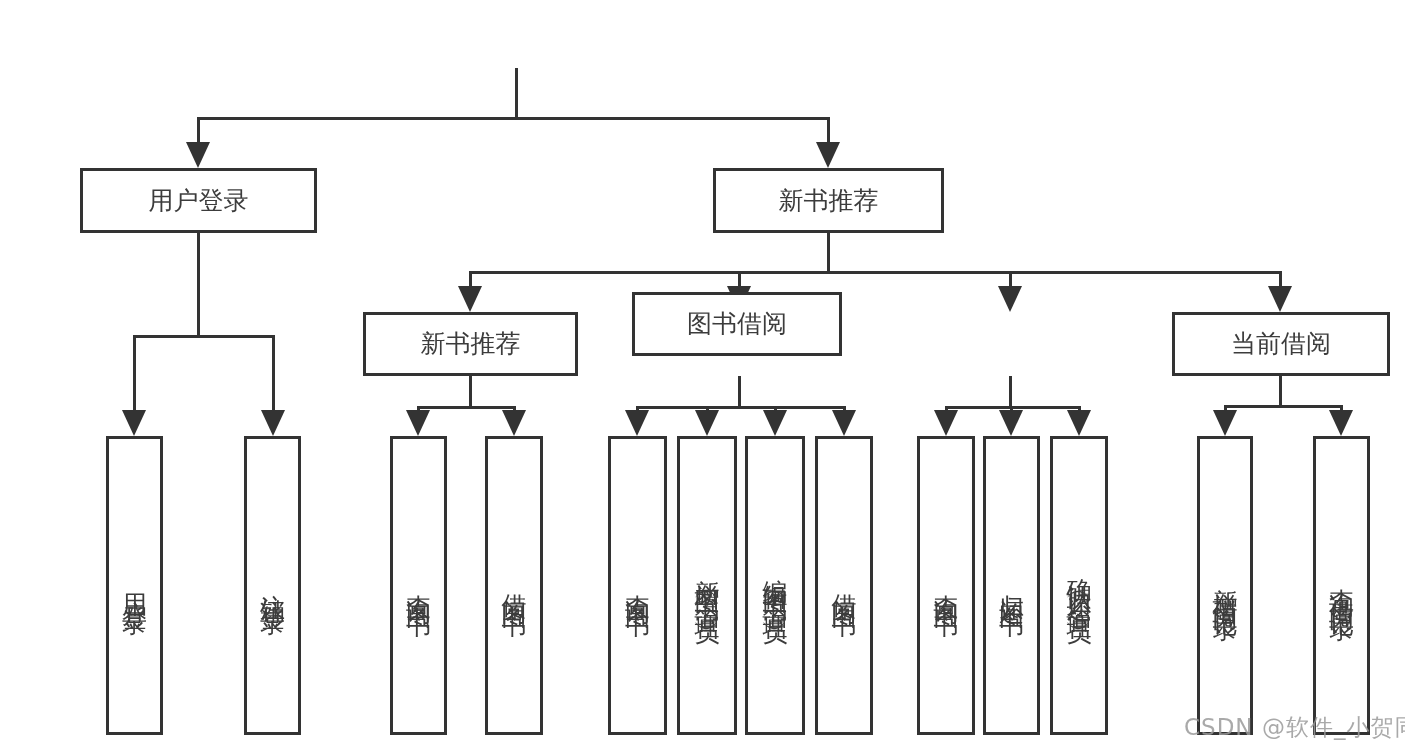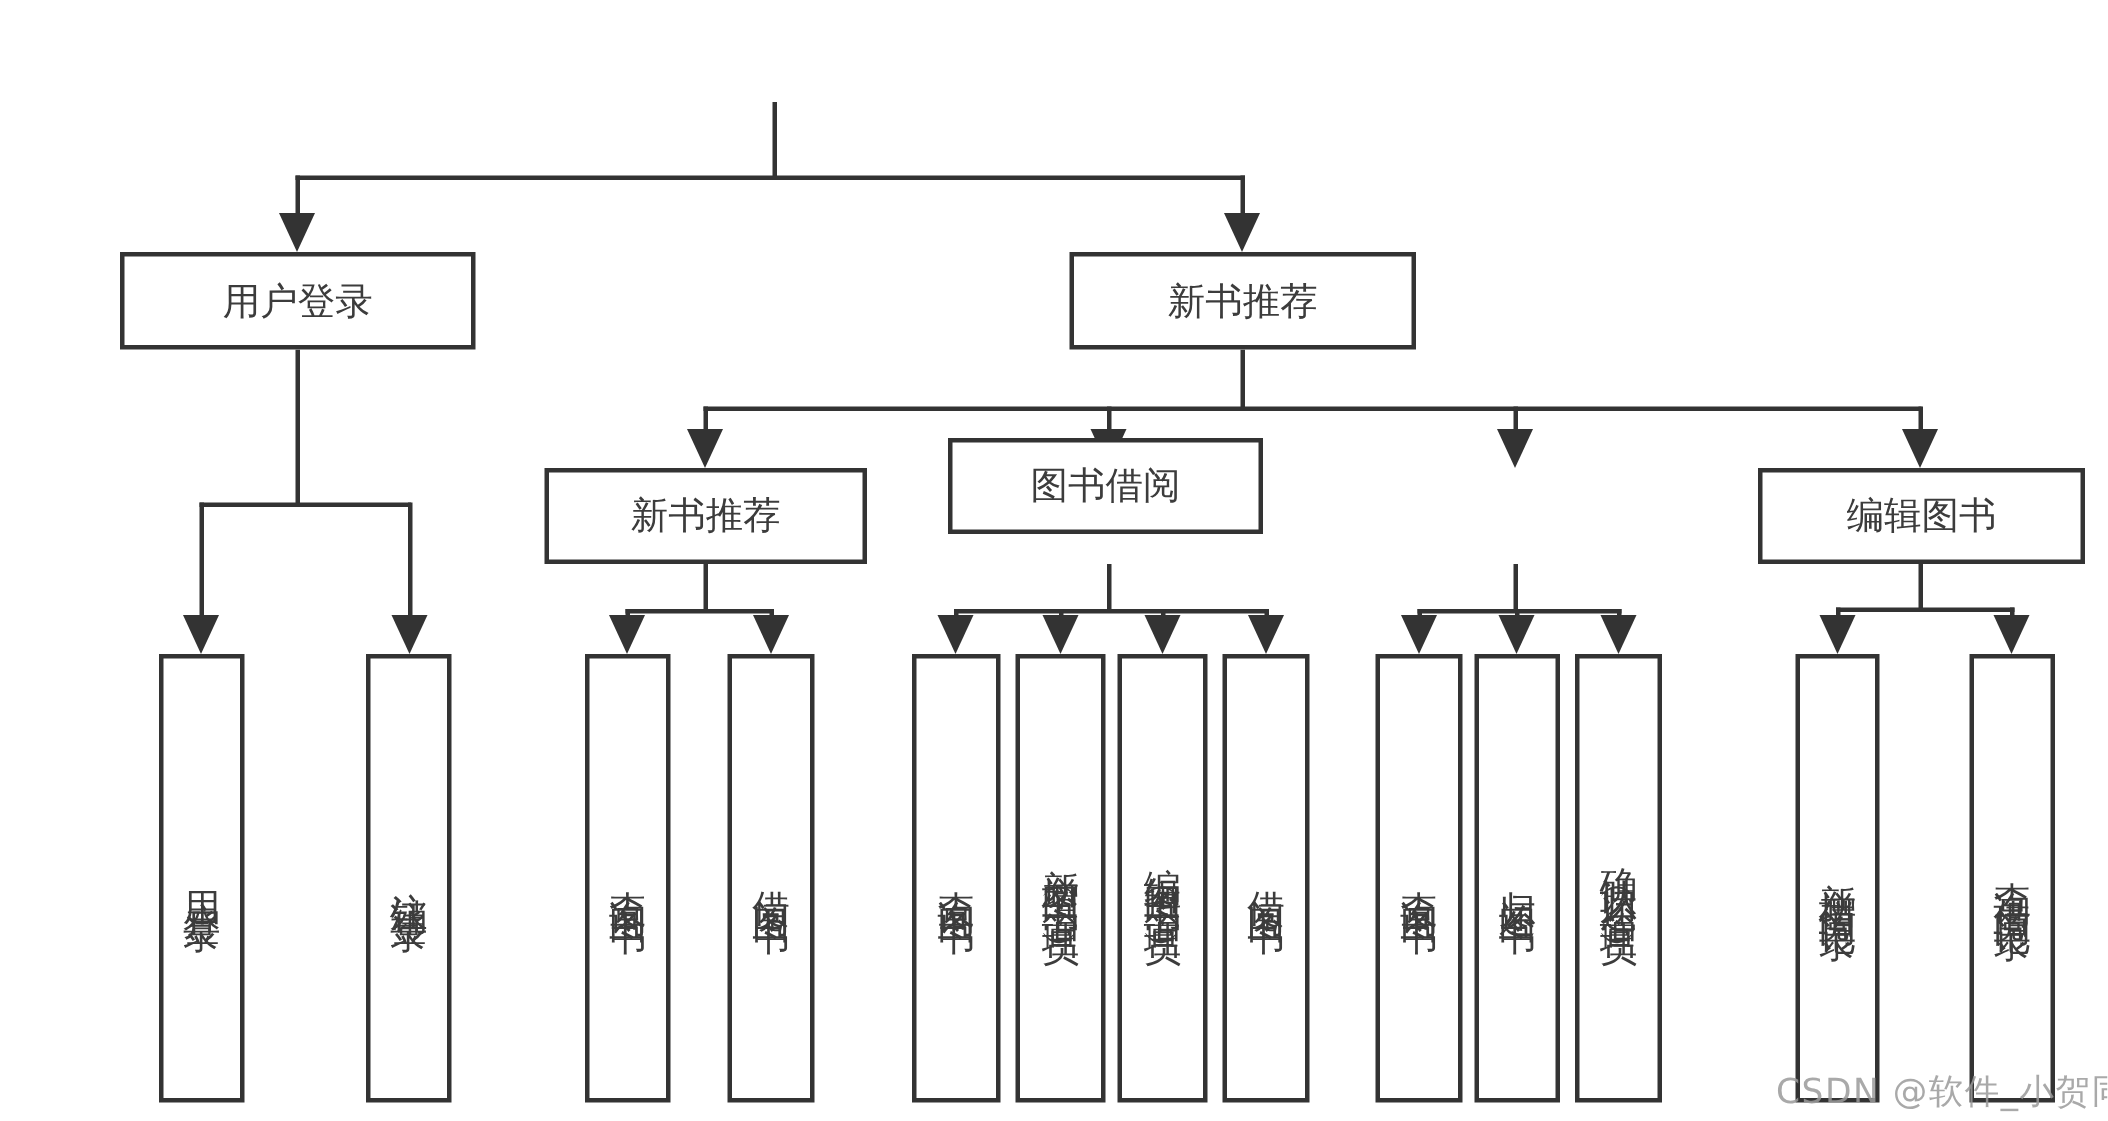--- a/index.html
+++ b/index.html
@@ -137,21 +137,21 @@
     <span>新书推荐</span>
   </div>
 
   <div class="node" style="left:363px;top:312px;width:215px;height:64px">
     <span>新书推荐</span>
   </div>
   <div class="node" style="left:632px;top:292px;width:210px;height:64px">
     <span>图书借阅</span>
   </div>
   <div class="node" style="left:1172px;top:312px;width:218px;height:64px">
-    <span>编辑图书</span>
+    <span>当前借阅</span>
   </div>
 
   <div class="node leaf" style="left:106px;top:436px;width:57px;height:299px">
     <span>用户登录</span>
   </div>
   <div class="node leaf" style="left:244px;top:436px;width:57px;height:299px">
     <span>注销登录</span>
   </div>
 
   <div class="node leaf" style="left:390px;top:436px;width:57px;height:299px">

